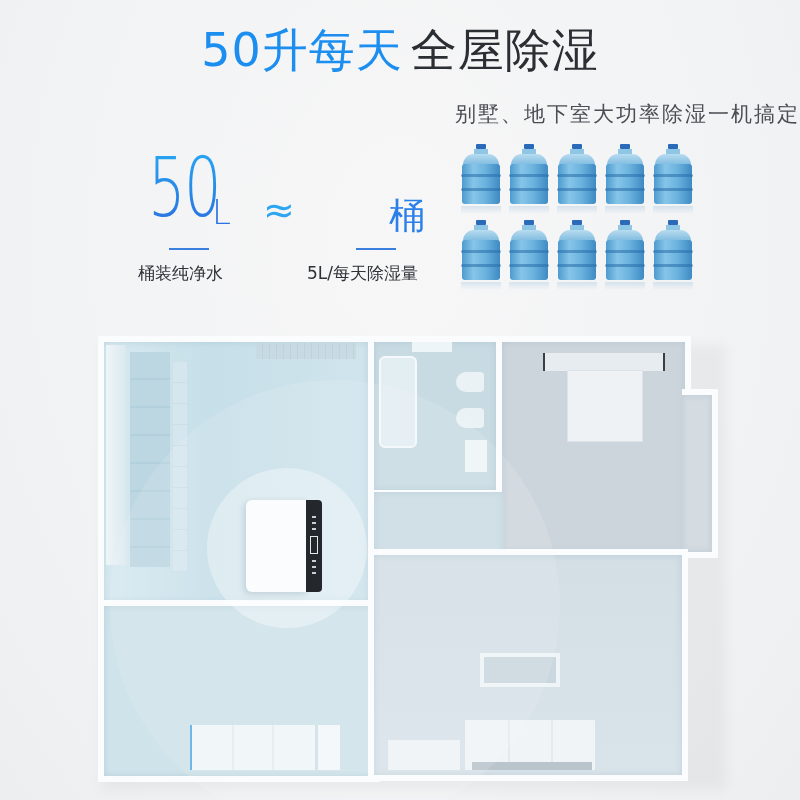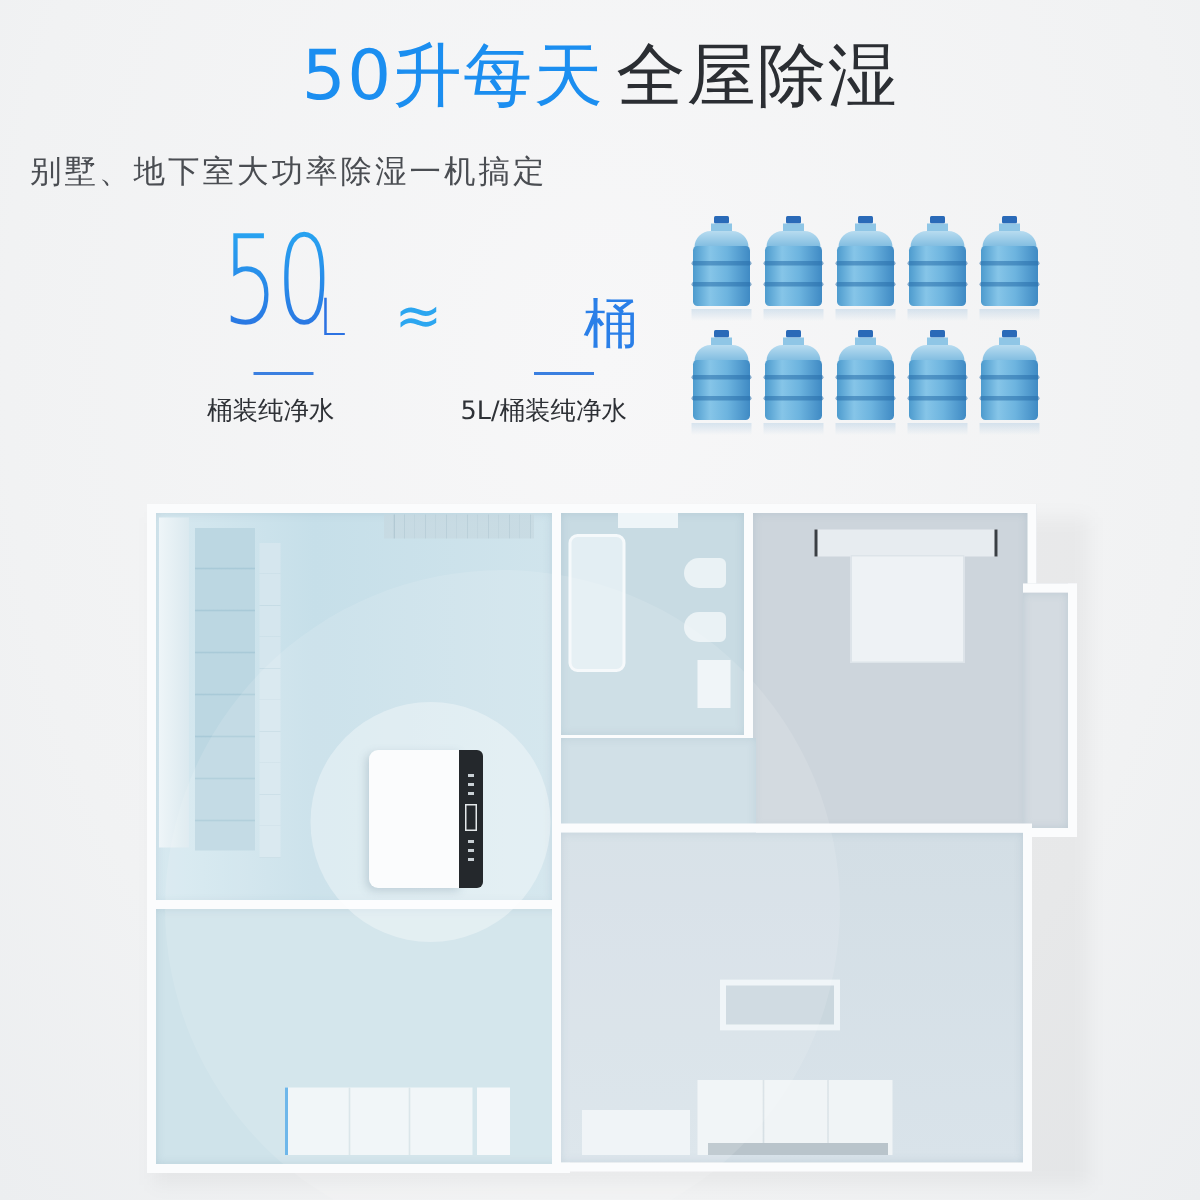--- a/index.html
+++ b/index.html
@@ -11,21 +11,21 @@
     }
     .canvas { position: absolute; left: 0; top: 0; width: 800px; height: 800px; overflow: hidden;
       background: radial-gradient(ellipse at 50% 30%, #f7f7f8 0%, #f1f2f3 70%, #eceef0 100%); }
 
     
     .headline { position: absolute; top: 22px; left: 0; width: 800px; text-align: center;
       font-size: 46px; letter-spacing: 1px; line-height: 56px; white-space: nowrap; }
     .headline .blue { color: #1b8ef0; }
     .headline .dark { color: #2b2e33; margin-left: 8px; font-family: Liberation Serif, serif; }
 
-    .subhead { position: absolute; top: 100px; left: 0; width: 800px; text-align: left;
+    .subhead { position: absolute; top: 100px; left: 0; width: 800px; text-align: right;
       font-size: 21px; color: #4a4d52; letter-spacing: 2px; padding-left: 20px; }
 
     
     .stat { position: absolute; }
     .big-num { font-family: "DejaVu Sans", sans-serif; font-weight: 200; font-size: 82px; line-height: 82px;
       background: linear-gradient(180deg, #27a8f2 0%, #2a6fe0 100%);
       -webkit-background-clip: text; background-clip: text; color: transparent;
       transform: scaleX(0.72); transform-origin: left bottom; display: inline-block; letter-spacing: -2px; }
     .unit-L { position: absolute; font-size: 34px; color: #2c72e2; font-weight: 200; }
     .unit-tong { position: absolute; font-size: 36px; color: #2a7fe8; }
@@ -112,21 +112,21 @@
     <span class="big-num">50</span>
   </div>
   <span class="unit-L" style="left:212px; top:192px;">L</span>
   <div class="underline" style="left:169px; top:248px;"></div>
   <div class="stat-label" style="left:138px; top:262px;">桶装纯净水</div>
 
   <div class="approx">≈</div>
 
   <span class="unit-tong" style="left:389px; top:192px;">桶</span>
   <div class="underline" style="left:356px; top:248px;"></div>
-  <div class="stat-label" style="left:307px; top:262px;">5L/桶装纯净水</div>
+  <div class="stat-label" style="left:307px; top:262px;">5L/每天除湿量</div>
 
   <div class="bottles">
     <div class="bottle" style="left:3px;top:4px">
         <div class="cap"></div>
         <div class="neck"></div>
         <div class="shoulder"></div>
         <div class="body"></div>
         <div class="ring" style="top:30px"></div>
         <div class="ring" style="top:44px"></div>
         <div class="shadow"></div>

